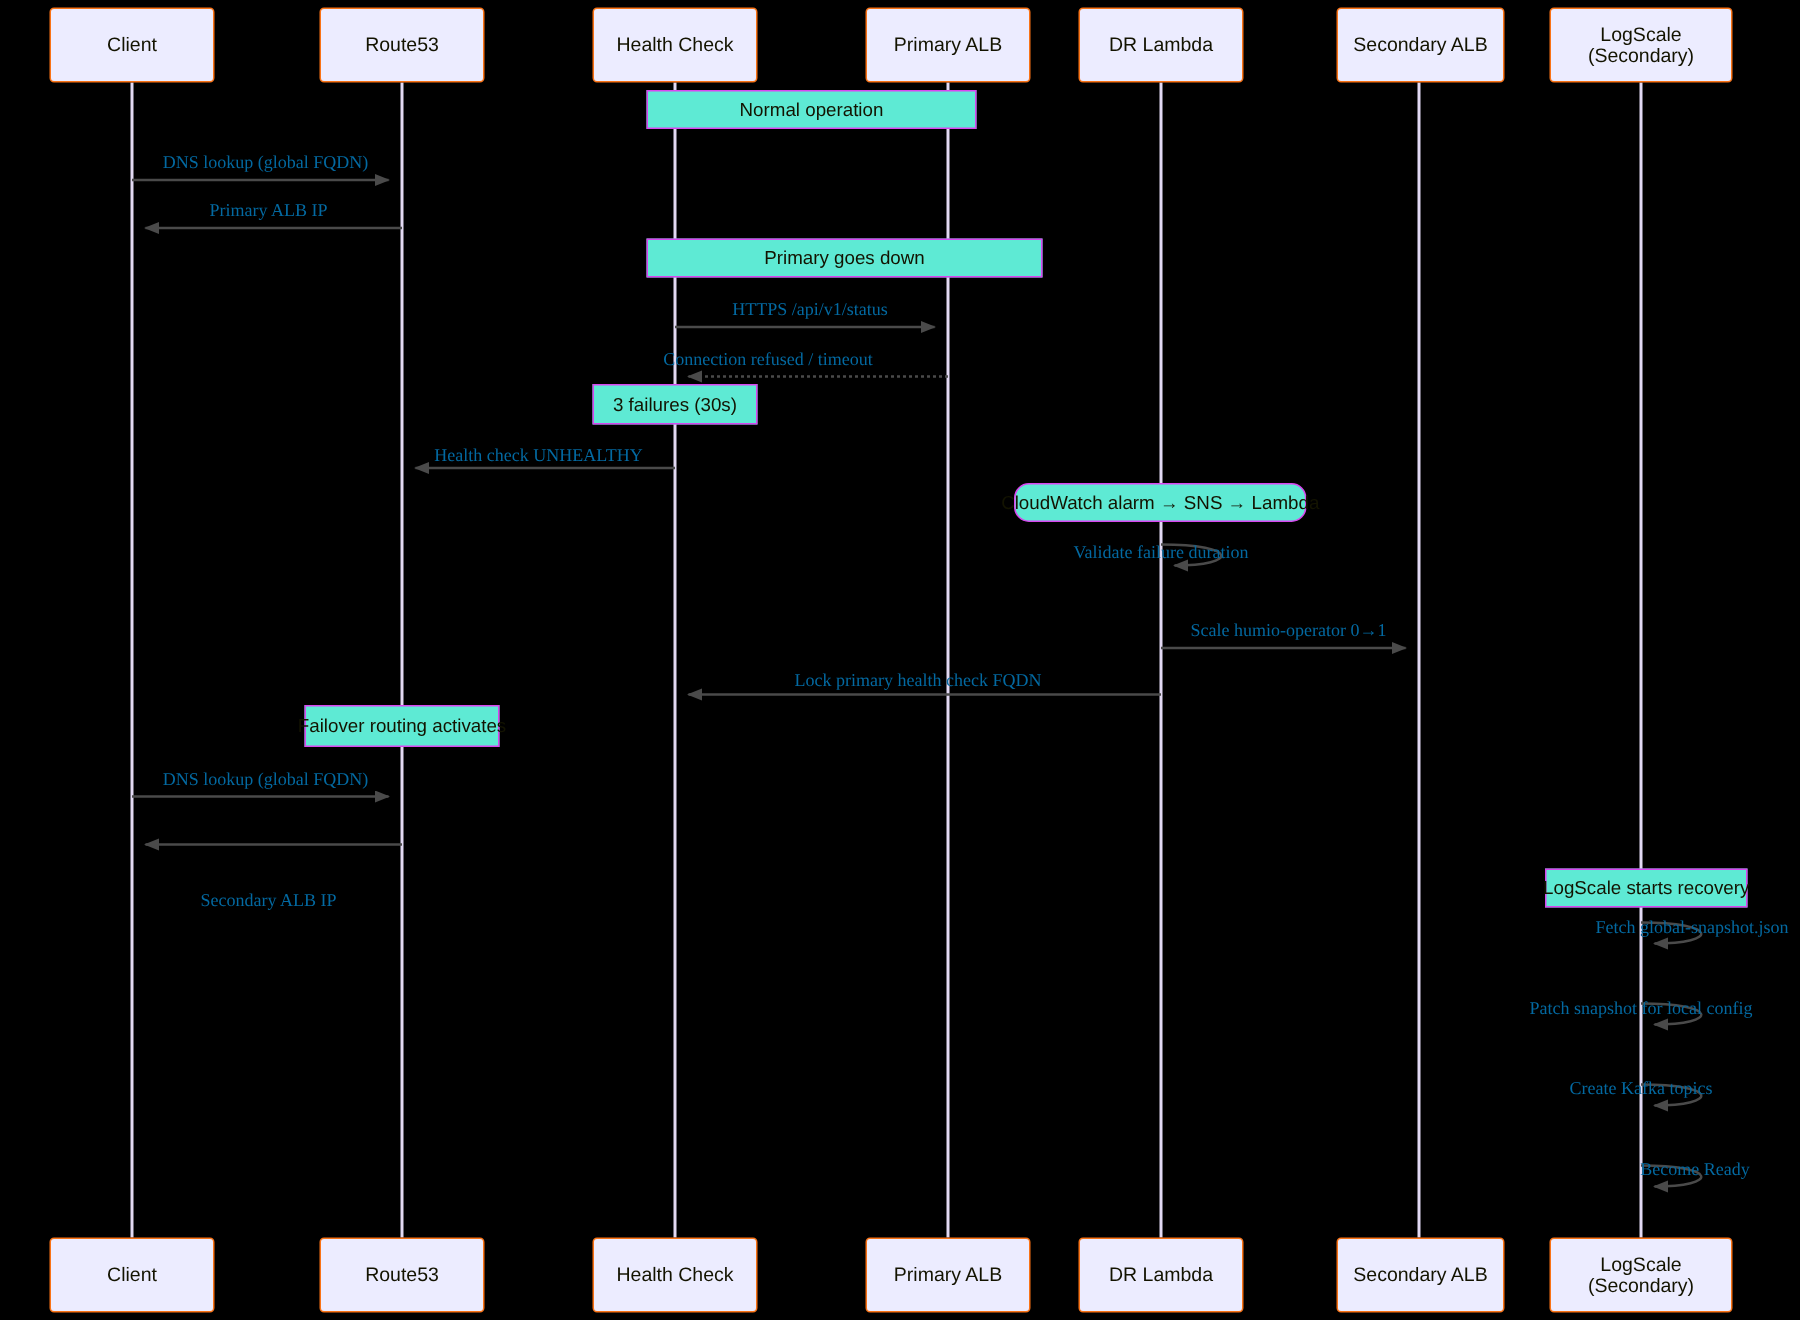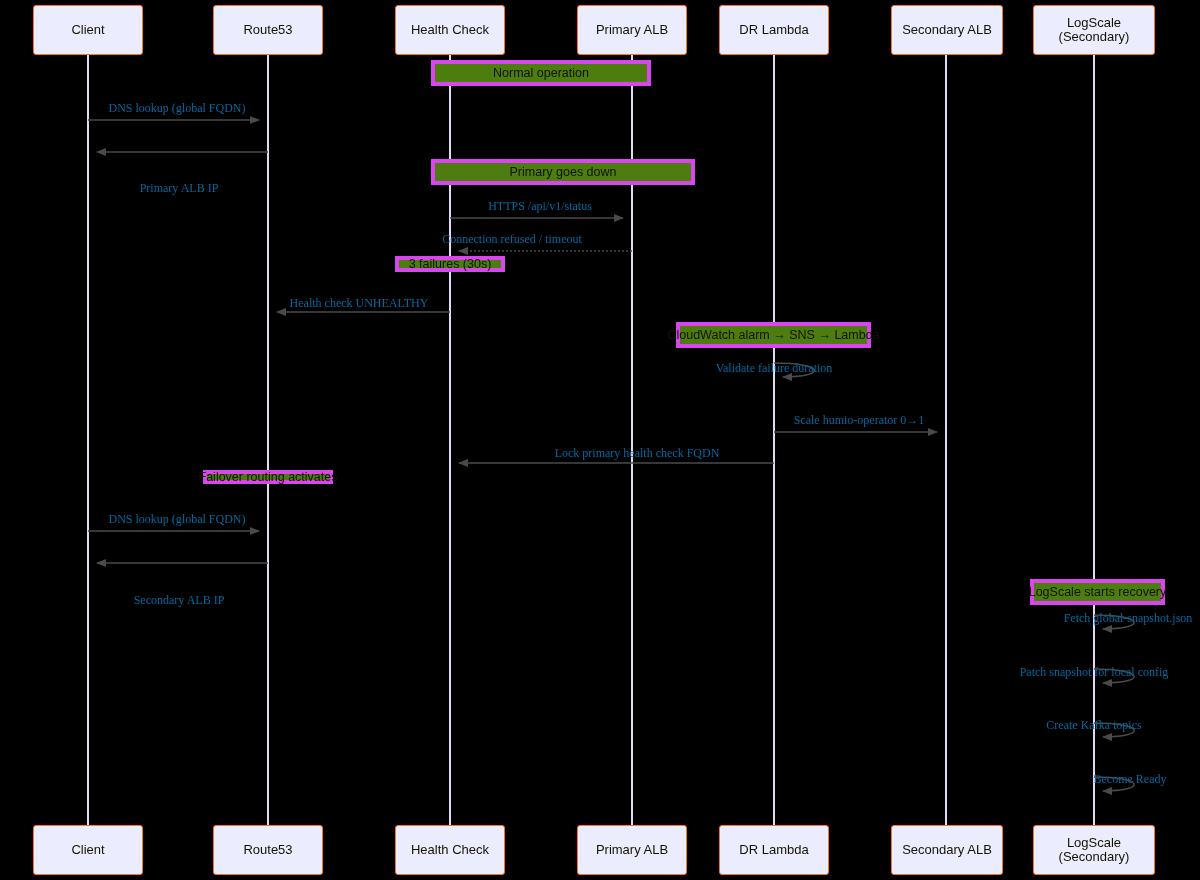--- a/index.html
+++ b/index.html
@@ -34,22 +34,22 @@
     align-items: center;
     justify-content: center;
     color: #131300;
     font-size: 13px;
     font-family: "Liberation Sans", sans-serif;
     text-align: center;
     line-height: 1.1;
   }
   .note-box {
     position: absolute;
-    background: #4d7c0f;
-    border: 4px solid #d946ef;
+    background: #5eead4;
+    border: 1px solid #d946ef;
     box-sizing: border-box;
     display: flex;
     align-items: center;
     justify-content: center;
     color: #131300;
     font-size: 12.5px;
     font-family: "Liberation Sans", sans-serif;
     text-align: center;
     white-space: nowrap;
     z-index: 5;
@@ -152,42 +152,42 @@
         <span>LogScale (Secondary)</span>
       </div>
     </div>
   <div id="note-layer">
       <div class="note-box" style="left: 431px; top: 60px; width: 220px; height: 26px;">
         <span>Normal operation</span>
       </div>
       <div class="note-box" style="left: 431px; top: 159px; width: 264px; height: 26px;">
         <span>Primary goes down</span>
       </div>
-      <div class="note-box" style="left: 395px; top: 256px; width: 110px; height: 16px;">
+      <div class="note-box" style="left: 395px; top: 256px; width: 110px; height: 27px;">
         <span>3 failures (30s)</span>
       </div>
-      <div class="note-box" style="left: 676px; top: 322px; width: 195px; height: 26px;">
+      <div class="note-box" style="left: 676px; top: 322px; width: 195px; height: 26px; border-radius: 10px;">
         <span>CloudWatch alarm → SNS → Lambda</span>
       </div>
-      <div class="note-box" style="left: 203px; top: 470px; width: 130px; height: 14px;">
+      <div class="note-box" style="left: 203px; top: 470px; width: 130px; height: 28px;">
         <span>Failover routing activates</span>
       </div>
       <div class="note-box" style="left: 1030px; top: 579px; width: 135px; height: 26px; justify-content: center;">
         <span>LogScale starts recovery</span>
       </div>
     </div>
   <div id="label-layer">
       <div class="msg-label" style="left: 177px; top: 101px;">DNS lookup (global FQDN)</div>
-      <div class="msg-label" style="left: 179px; top: 133px; margin-top: 48px;">Primary ALB IP</div>
+      <div class="msg-label" style="left: 179px; top: 133px;">Primary ALB IP</div>
       <div class="msg-label" style="left: 540px; top: 199px;">HTTPS /api/v1/status</div>
       <div class="msg-label" style="left: 512px; top: 232px;">Connection refused / timeout</div>
       <div class="msg-label" style="left: 359px; top: 296px;">Health check UNHEALTHY</div>
       <div class="msg-label" style="left: 774px; top: 361px;">Validate failure duration</div>
       <div class="msg-label" style="left: 859px; top: 413px;">Scale humio-operator 0→1</div>
-      <div class="msg-label" style="left: 637px; top: 446px;">Lock primary health check FQDN</div>
+      <div class="msg-label" style="left: 612px; top: 446px;">Lock primary health check FQDN</div>
       <div class="msg-label" style="left: 177px; top: 512px;">DNS lookup (global FQDN)</div>
       <div class="msg-label" style="left: 179px; top: 545px; margin-top: 48px;">Secondary ALB IP</div>
       <div class="msg-label" style="left: 1094px; top: 611px; margin-left: 34px;">Fetch global-snapshot.json</div>
       <div class="msg-label" style="left: 1094px; top: 665px;">Patch snapshot for local config</div>
       <div class="msg-label" style="left: 1094px; top: 718px;">Create Kafka topics</div>
       <div class="msg-label" style="left: 1094px; top: 772px; margin-left: 36px;">Become Ready</div>
     </div>
 
 </div>
 

